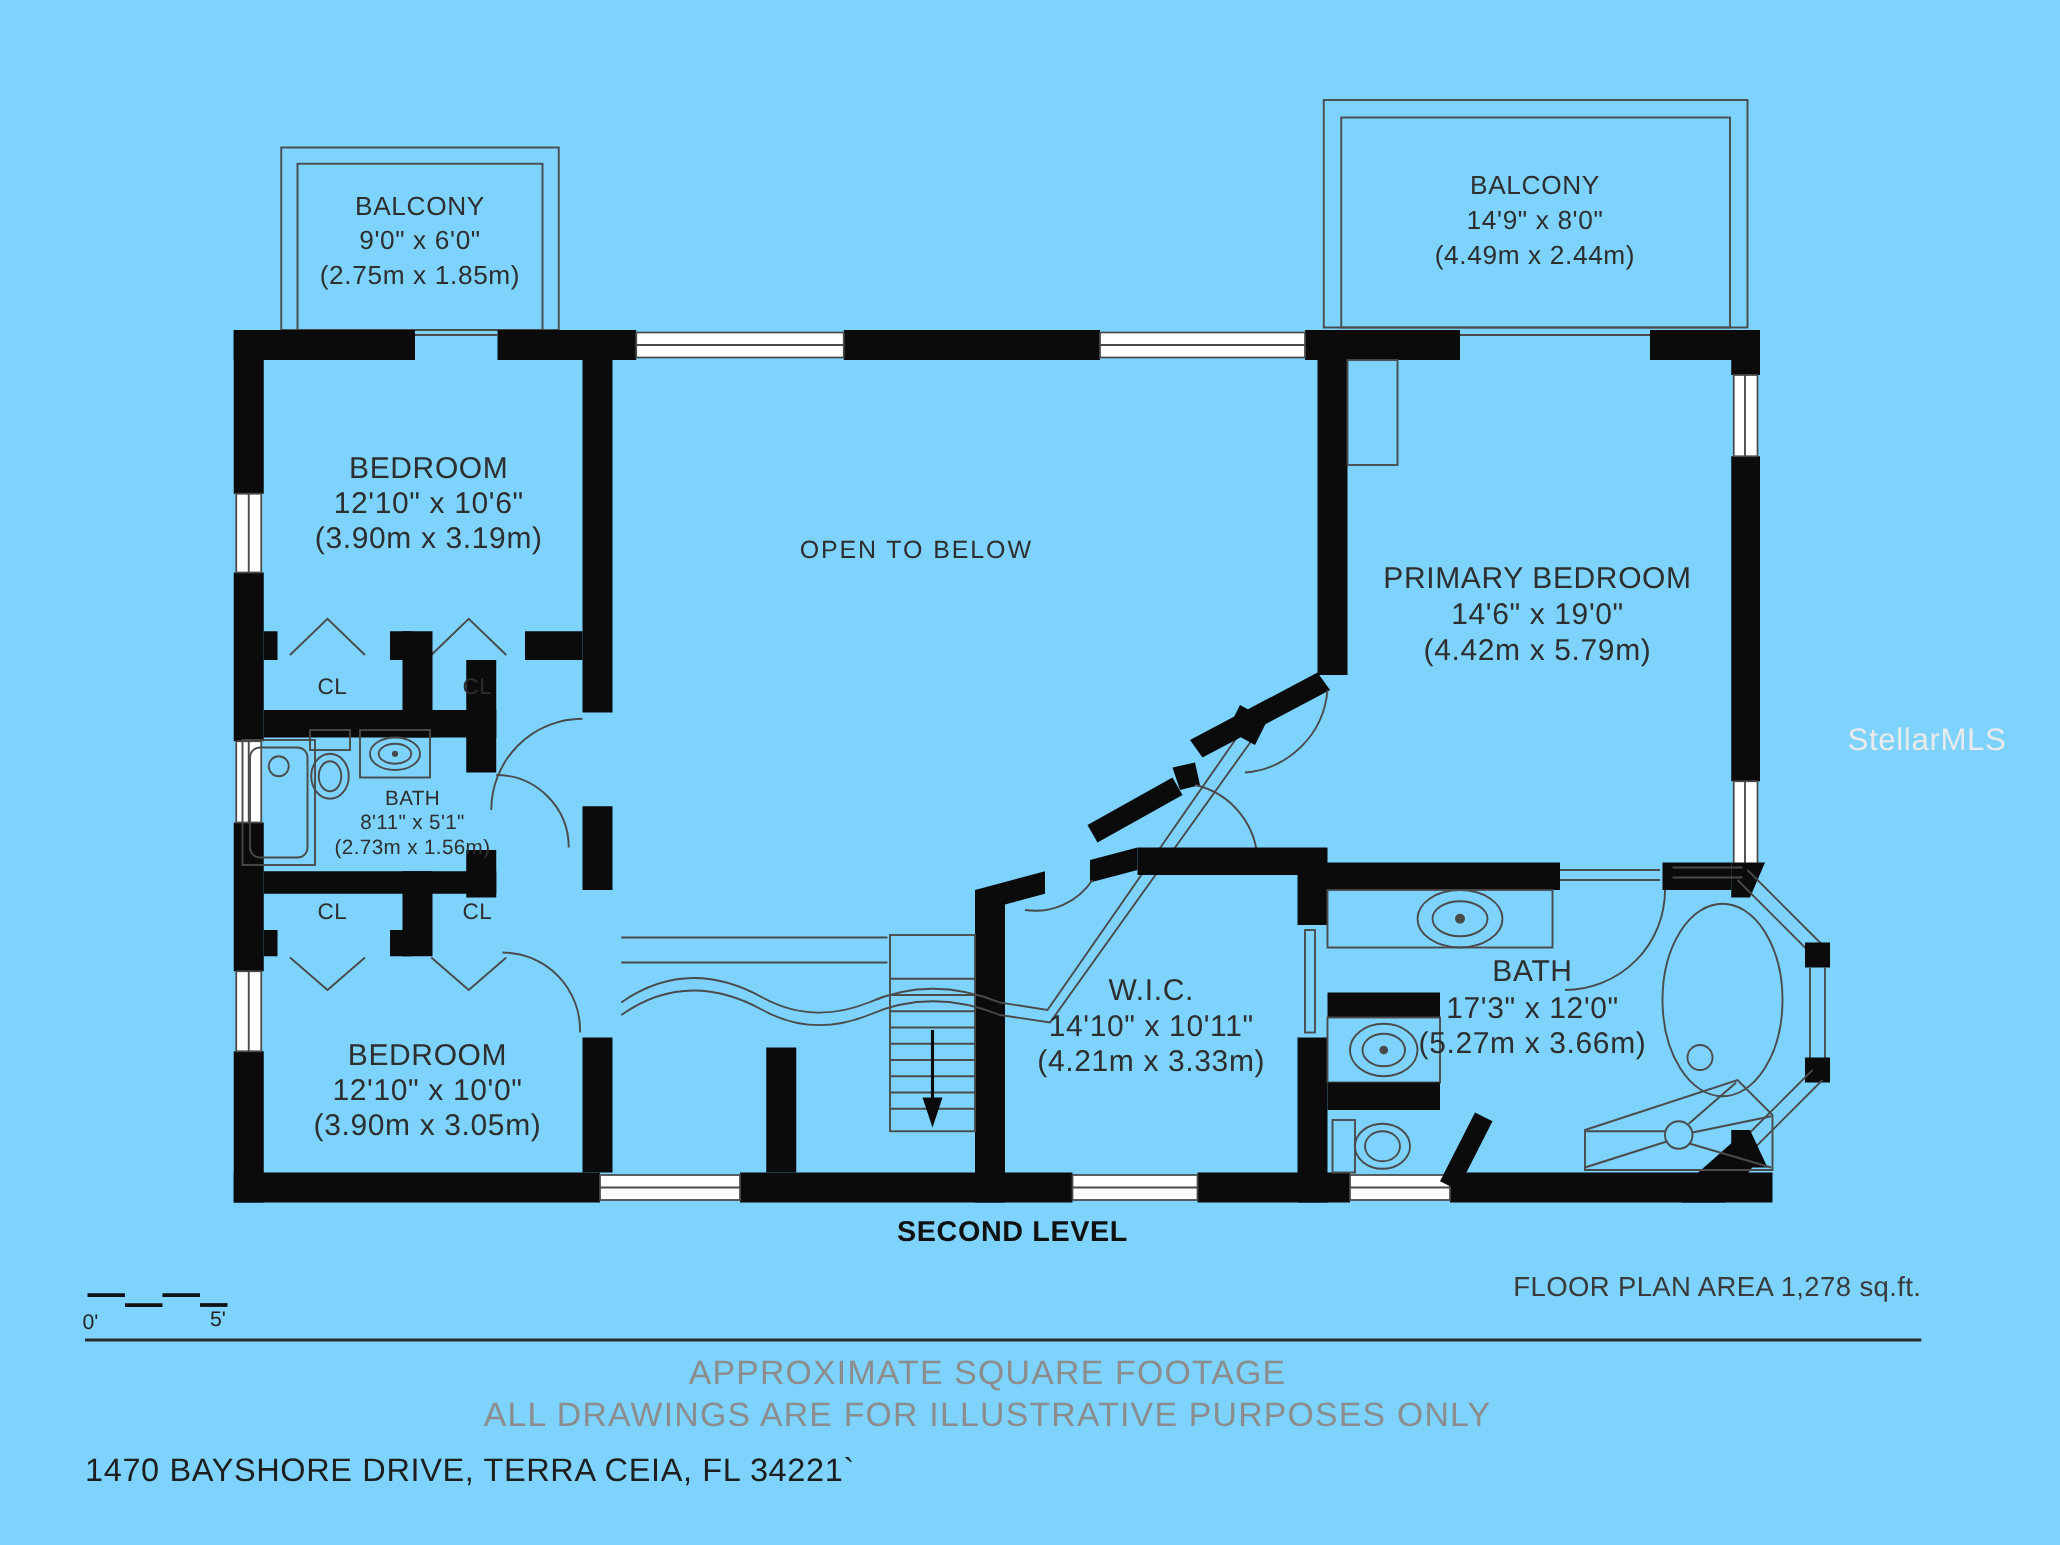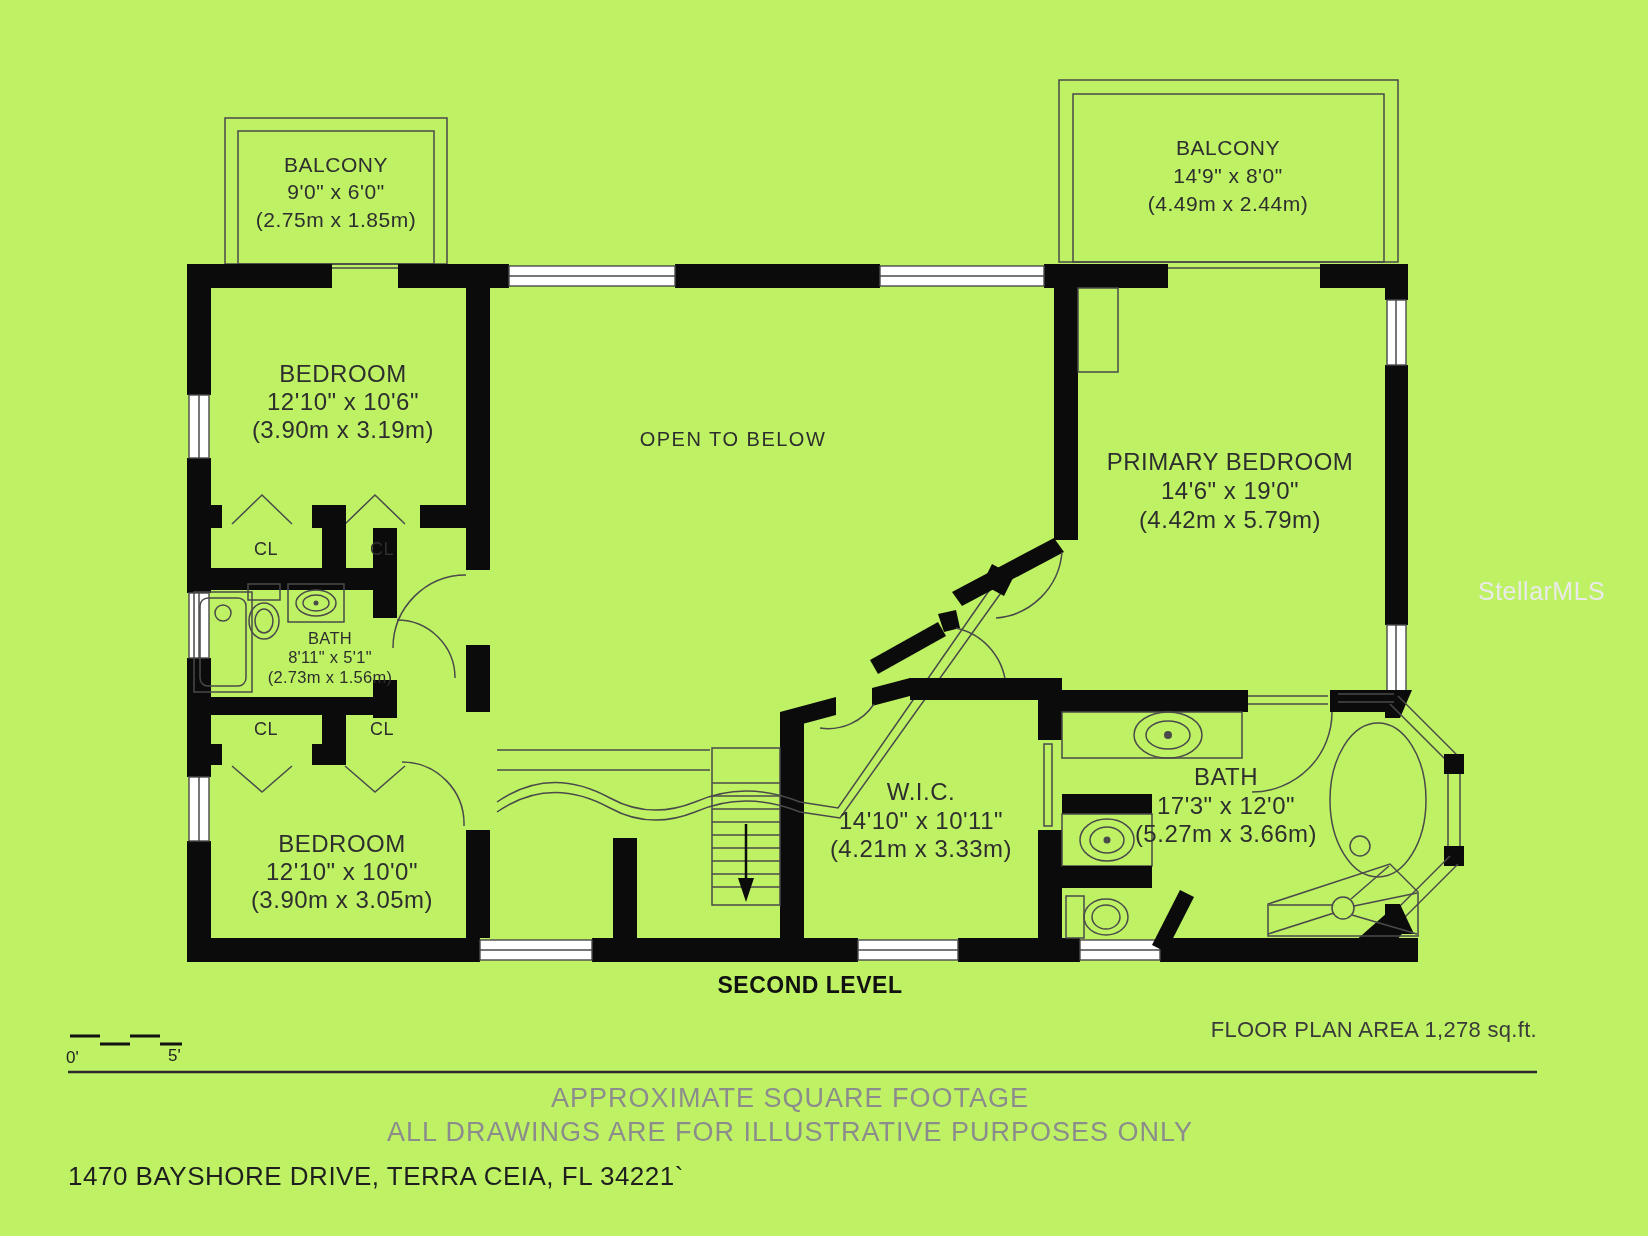--- a/index.html
+++ b/index.html
@@ -1,16 +1,16 @@
 <!DOCTYPE html>
 <html><head>
 <meta charset="utf-8">
 <style>
   html,body{margin:0;padding:0;background:#fff;}
-  .page{position:relative;width:1648px;height:1236px;background:#bef264;overflow:hidden;
+  .page{position:relative;width:1648px;height:1236px;background:#7dd3fc;overflow:hidden;
         font-family:"Liberation Sans", sans-serif;}
   svg text{font-family:"Liberation Sans", sans-serif;fill:#2e2e2e;}
   .room-label{font-size:24px;letter-spacing:.5px;}
   .balcony-label{font-size:21px;letter-spacing:.5px;}
   .small-label{font-size:16.5px;letter-spacing:.3px;}
   .cl-label{font-size:18px;letter-spacing:.5px;}
   .open-label{font-size:20px;letter-spacing:1.5px;}
   .level-label{font-size:23px;font-weight:700;letter-spacing:.5px;fill:#111;}
   .area-label{font-size:22px;fill:#3a3a3a;letter-spacing:.3px;}
   .gray-label{font-size:27px;fill:#8c8c8c;letter-spacing:1px;}

